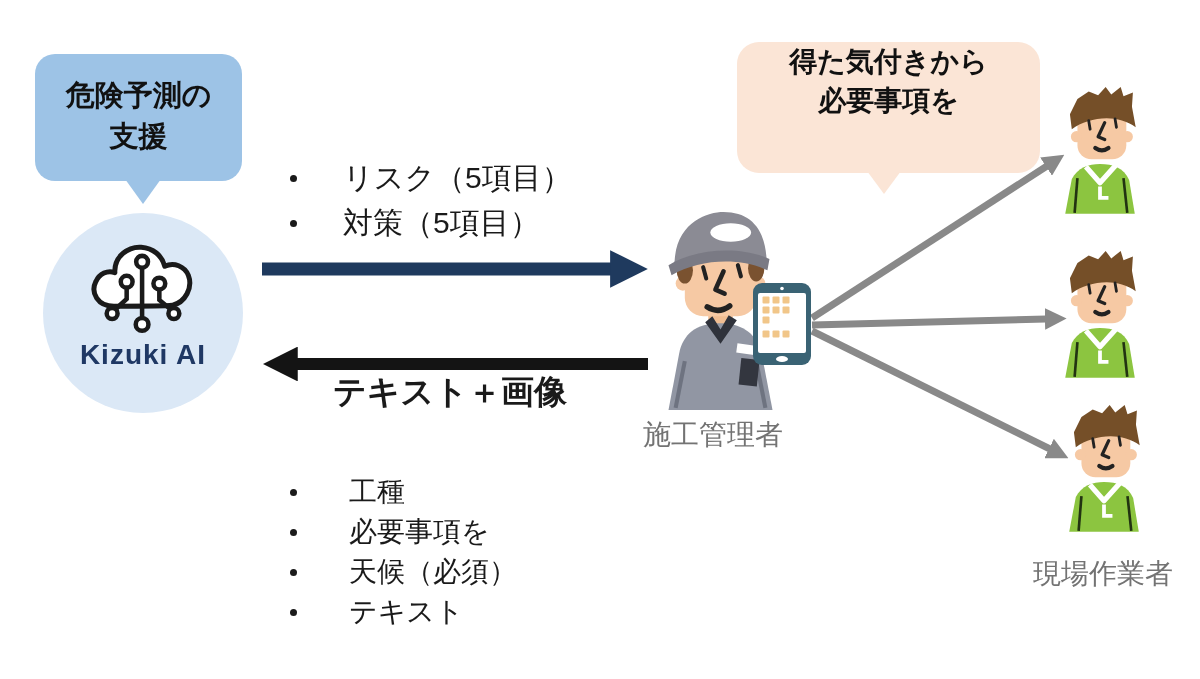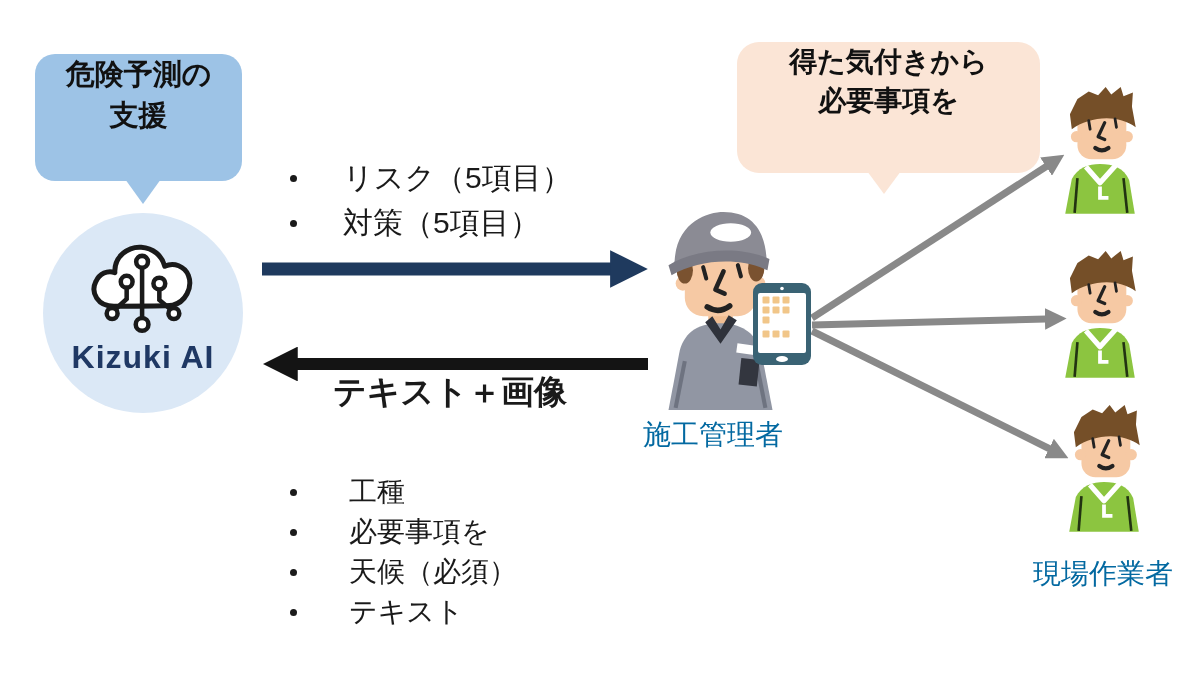--- a/index.html
+++ b/index.html
@@ -4,21 +4,21 @@
 <style>
   html,body{margin:0;padding:0;background:#ffffff;}
   .canvas{
     position:relative;width:1200px;height:679px;background:#ffffff;overflow:hidden;
     font-family:"Liberation Sans","DejaVu Sans",sans-serif;color:#1a1a1a;
   }
   
   .bubble{position:absolute;box-sizing:border-box;text-align:center;font-weight:700;color:#111;}
   .bubble-blue{
     left:35px;top:54px;width:207px;height:127px;background:#9DC3E6;border-radius:20px;
-    font-size:29px;line-height:41px;
+    font-size:29px;line-height:41px;padding-top:21px;
   }
   .bubble-blue .tail{
     position:absolute;left:90px;bottom:-23px;width:0;height:0;
     border-left:18px solid transparent;border-right:18px solid transparent;
     border-top:25px solid #9DC3E6;
   }
   .bubble-peach{
     left:737px;top:42px;width:303px;height:131px;background:#FBE5D6;border-radius:22px;
     font-size:28px;line-height:39px;
   }
@@ -26,32 +26,32 @@
     position:absolute;left:130px;bottom:-21px;width:0;height:0;
     border-left:17px solid transparent;border-right:17px solid transparent;
     border-top:23px solid #FBE5D6;
   }
   
   .ai-circle{
     position:absolute;left:43px;top:213px;width:200px;height:200px;border-radius:50%;
     background:#DBE8F6;display:flex;flex-direction:column;align-items:center;padding-top:12px;
     box-sizing:border-box;
   }
-  .ai-name{font-size:32px;font-weight:700;color:#1F3864;margin-top:-4px;letter-spacing:1px;}
+  .ai-name{font-size:28px;font-weight:700;color:#1F3864;margin-top:-4px;letter-spacing:1px;}
   
   .bullet-row{display:flex;align-items:center;}
   .dot{width:7px;height:7px;border-radius:50%;background:#1a1a1a;margin-right:46px;flex:none;}
   .top-bullets{position:absolute;left:290px;top:156px;font-size:30px;}
   .top-bullets .bullet-row{height:45px;}
   .bottom-bullets{position:absolute;left:290px;top:472px;font-size:28px;}
   .bottom-bullets .bullet-row{height:40px;}
   .bottom-bullets .dot{margin-right:52px;}
   
   .return-label{position:absolute;left:333px;top:370px;font-size:33px;font-weight:700;}
-  .figure-label{position:absolute;font-size:28px;color:#0369a1;white-space:nowrap;}
+  .figure-label{position:absolute;font-size:28px;color:#737373;white-space:nowrap;}
   .manager-label{left:638px;top:416px;width:150px;text-align:center;}
   .workers-label{left:1018px;top:555px;width:170px;text-align:center;}
   
   .arrows-layer{position:absolute;left:0;top:0;}
   .manager-figure{position:absolute;left:646px;top:206px;}
   .phone{position:absolute;left:753px;top:283px;}
   .worker{position:absolute;}
   .w1{left:1053px;top:82px;}
   .w2{left:1053px;top:246px;}
   .w3{left:1057px;top:400px;}

